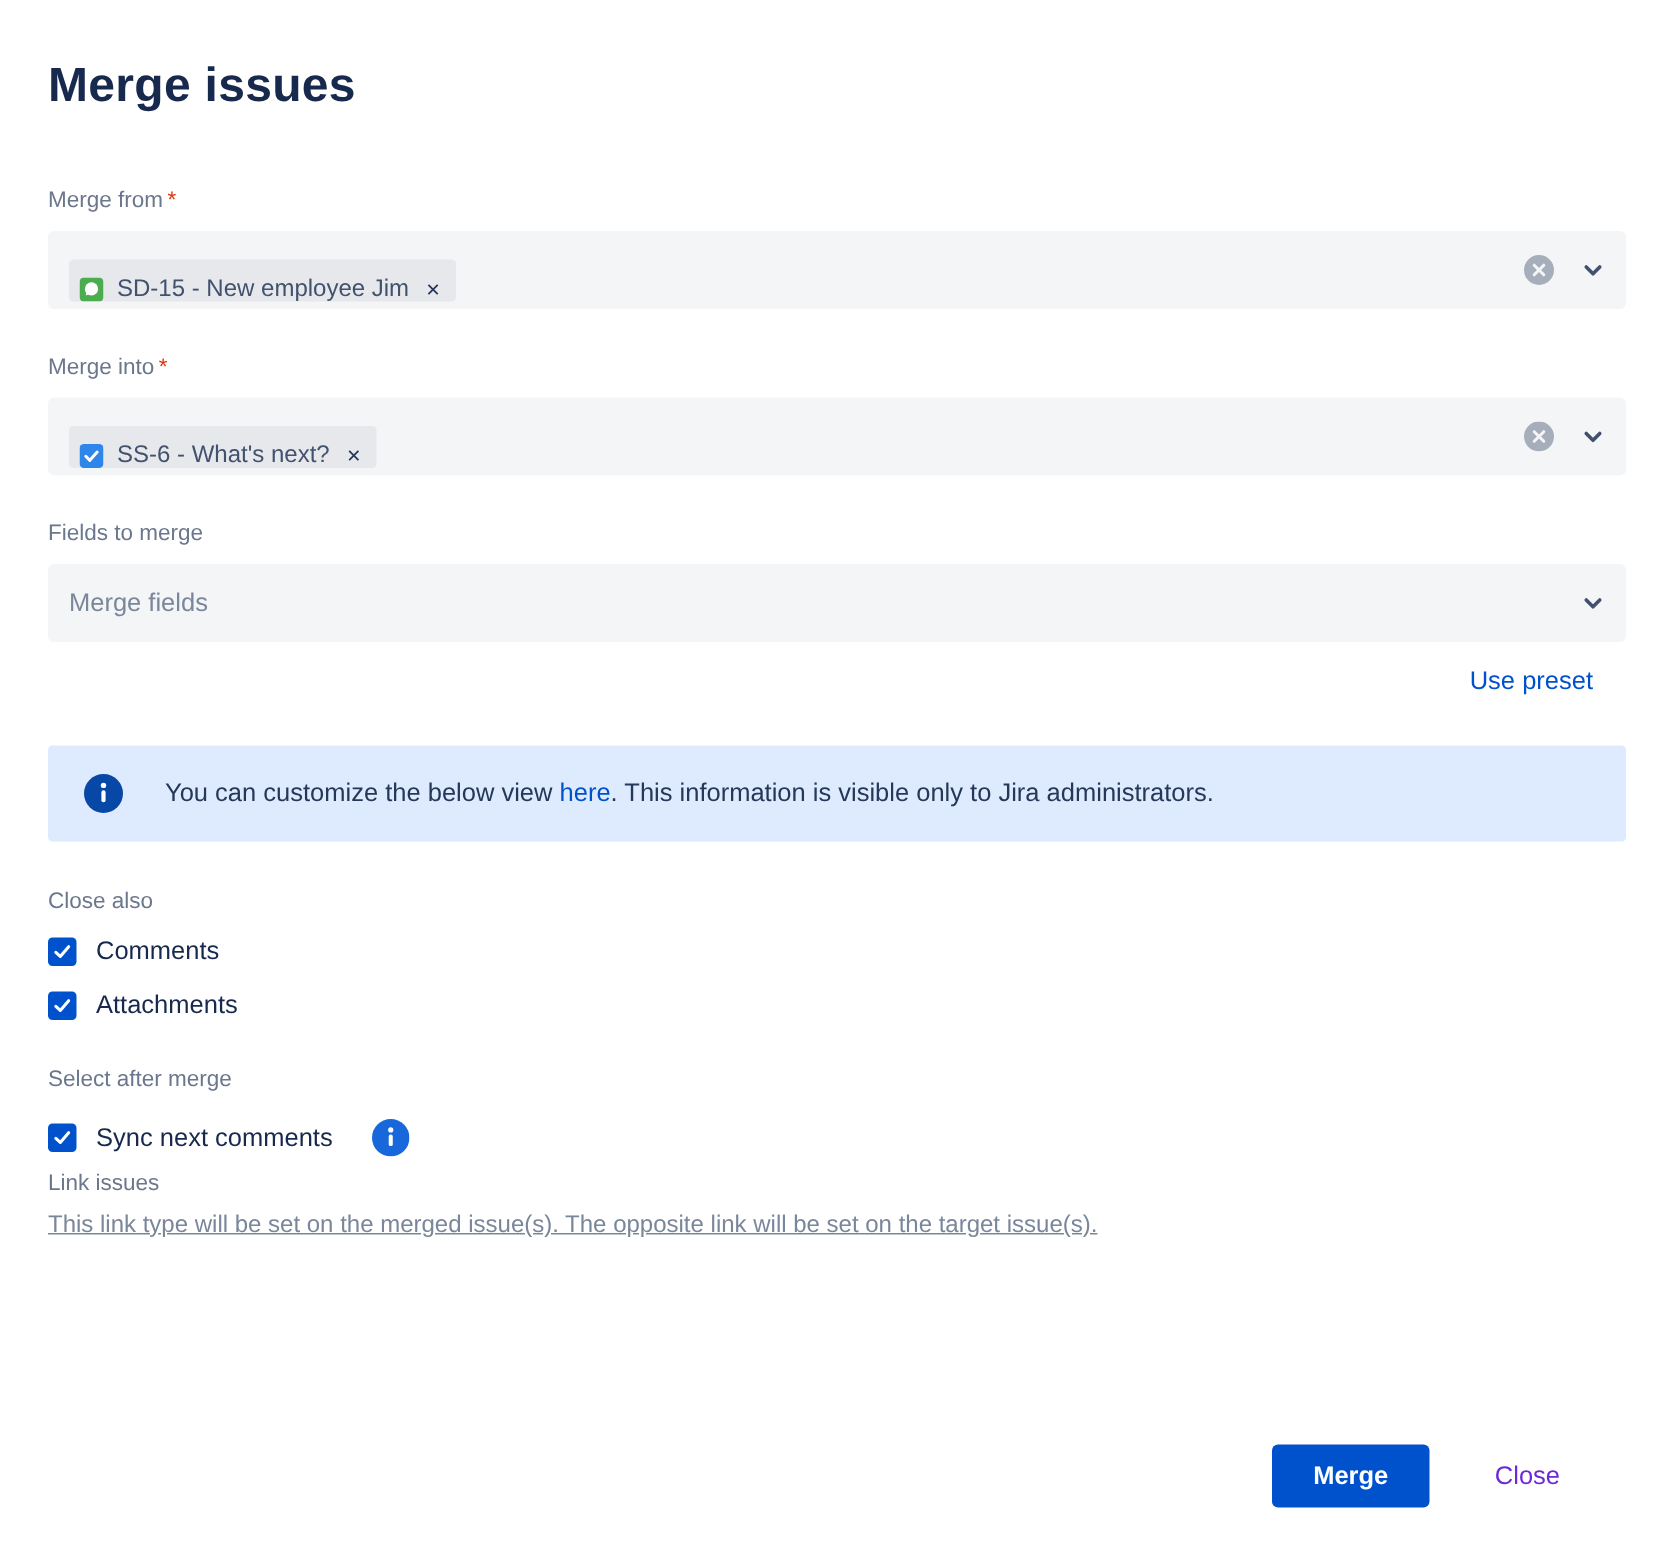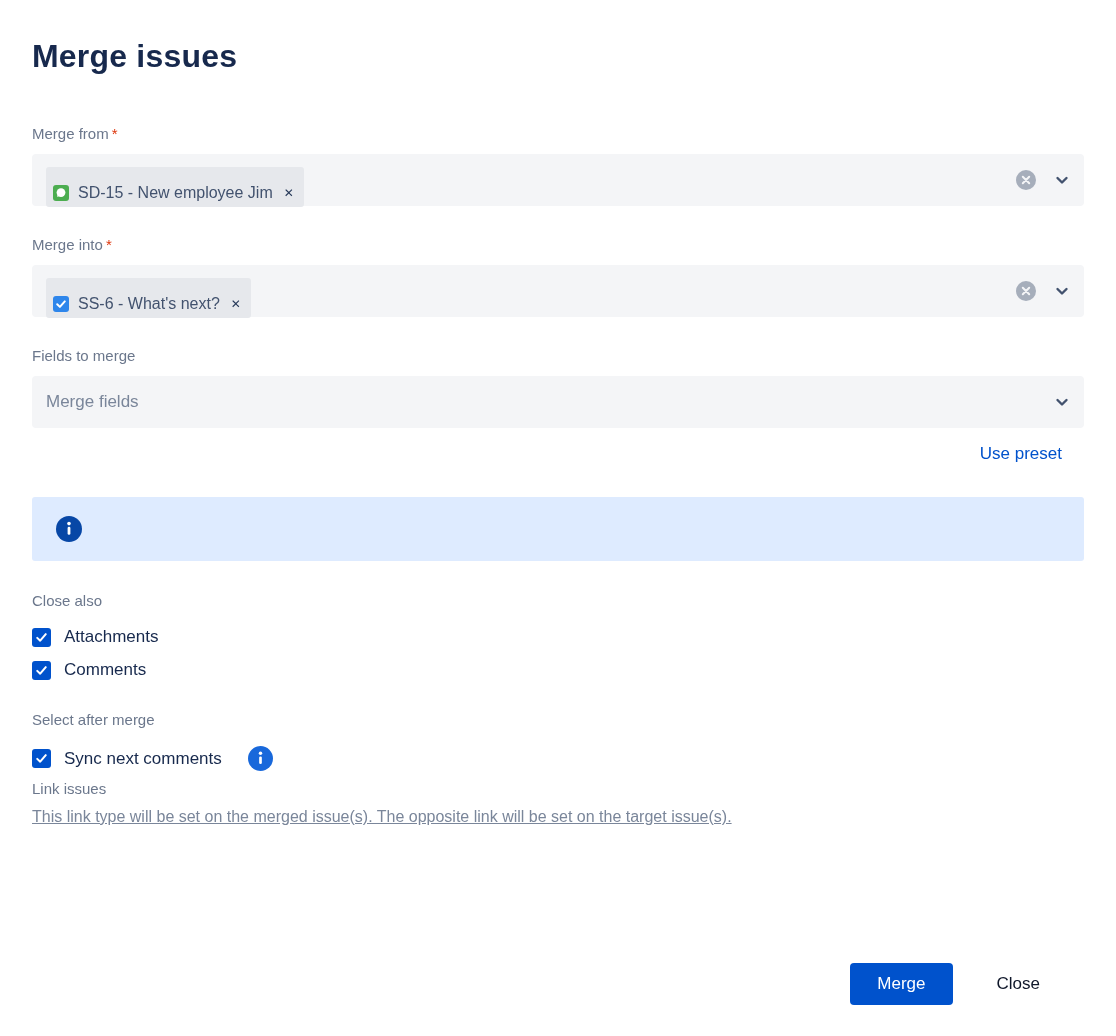--- a/index.html
+++ b/index.html
@@ -32,21 +32,21 @@
     margin-top: 10px; height: 52px; width: 100%;
     background: #F4F5F7; border-radius: 4px;
     display: flex; align-items: center; padding: 0 14px;
     cursor: pointer;
   }
   .select-box .spacer { flex: 1; }
   .placeholder { font-size: 17px; color: #7A869A; }
 
   .tag {
     display: inline-flex; align-items: center; gap: 9px;
-    background: #E6E8EC; border-radius: 3px; height: 40px;
+    background: #E6E8EC; border-radius: 3px; height: 28px;
     padding: 12px 10px 0 7px;
     margin-top: 14px;
   }
   .tag-text { font-size: 16px; color: #42526E; white-space: nowrap; }
   .tag-remove {
     font-size: 12px; font-weight: 700; color: #253858;
     margin-left: 2px; cursor: pointer; line-height: 1;
   }
   .issue-icon { width: 16px; height: 16px; display: block; }
 
@@ -80,25 +80,25 @@
   .info-icon-inline { display: flex; margin-left: 13px; cursor: pointer; }
 
   .help-text { margin-top: 8px; font-size: 16px; color: #7A869A; line-height: 1.2; text-decoration: underline; }
 
   .footer {
     position: absolute; right: 64px; bottom: 31px;
     display: flex; align-items: center;
   }
   .btn-primary {
     background: #0052CC; color: #ffffff; border: none; border-radius: 4px;
-    height: 42px; padding: 0 27px; font-size: 17px; font-weight: 400;
+    height: 42px; padding: 0 27px; font-size: 17px; font-weight: 700;
     font-family: inherit; cursor: pointer;
   }
   .btn-subtle {
-    background: transparent; border: none; color: #0f172a;
+    background: transparent; border: none; color: #6d28d9;
     height: 42px; padding: 0 12px; margin-left: 32px;
     font-size: 17px; font-family: inherit; cursor: pointer;
   }
 </style>
 </head>
 <body>
 
 <div class="container">
 
   <h1 class="page-title">Merge issues</h1>
@@ -172,38 +172,41 @@
   </div>
 
   <div class="banner">
     <span class="banner-icon">
       <svg width="26" height="26" viewBox="0 0 26 26">
         <circle cx="13" cy="13" r="13" fill="#0747A6"></circle>
         <circle cx="13" cy="7.6" r="1.8" fill="#ffffff"></circle>
         <rect x="11.6" y="10.8" width="2.8" height="8" rx="1.3" fill="#ffffff"></rect>
       </svg>
     </span>
+    <span class="banner-text">
+      <span>You can customize the below view </span><a class="link">here</a><span>. This information is visible only to Jira administrators.</span>
+    </span>
   </div>
 
   <div class="field-label lbl-merge-also">Close also</div>
+  <div class="checkbox-row">
+    <span class="checkbox">
+      <svg width="13" height="13" viewBox="0 0 14 14">
+        <path d="M2.4 7.4 L5.6 10.4 L11.6 3.4" fill="none" stroke="#ffffff" stroke-width="2.2" stroke-linecap="round" stroke-linejoin="round"></path>
+      </svg>
+    </span>
+    <span class="checkbox-label">Comments</span>
+  </div>
   <div class="checkbox-row row-gap-lg">
     <span class="checkbox">
       <svg width="13" height="13" viewBox="0 0 14 14">
         <path d="M2.4 7.4 L5.6 10.4 L11.6 3.4" fill="none" stroke="#ffffff" stroke-width="2.2" stroke-linecap="round" stroke-linejoin="round"></path>
       </svg>
     </span>
     <span class="checkbox-label">Attachments</span>
-  </div>
-  <div class="checkbox-row">
-    <span class="checkbox">
-      <svg width="13" height="13" viewBox="0 0 14 14">
-        <path d="M2.4 7.4 L5.6 10.4 L11.6 3.4" fill="none" stroke="#ffffff" stroke-width="2.2" stroke-linecap="round" stroke-linejoin="round"></path>
-      </svg>
-    </span>
-    <span class="checkbox-label">Comments</span>
   </div>
 
   <div class="field-label lbl-actions">Select after merge</div>
   <div class="checkbox-row row-gap-lg">
     <span class="checkbox">
       <svg width="13" height="13" viewBox="0 0 14 14">
         <path d="M2.4 7.4 L5.6 10.4 L11.6 3.4" fill="none" stroke="#ffffff" stroke-width="2.2" stroke-linecap="round" stroke-linejoin="round"></path>
       </svg>
     </span>
     <span class="checkbox-label">Sync next comments</span>

